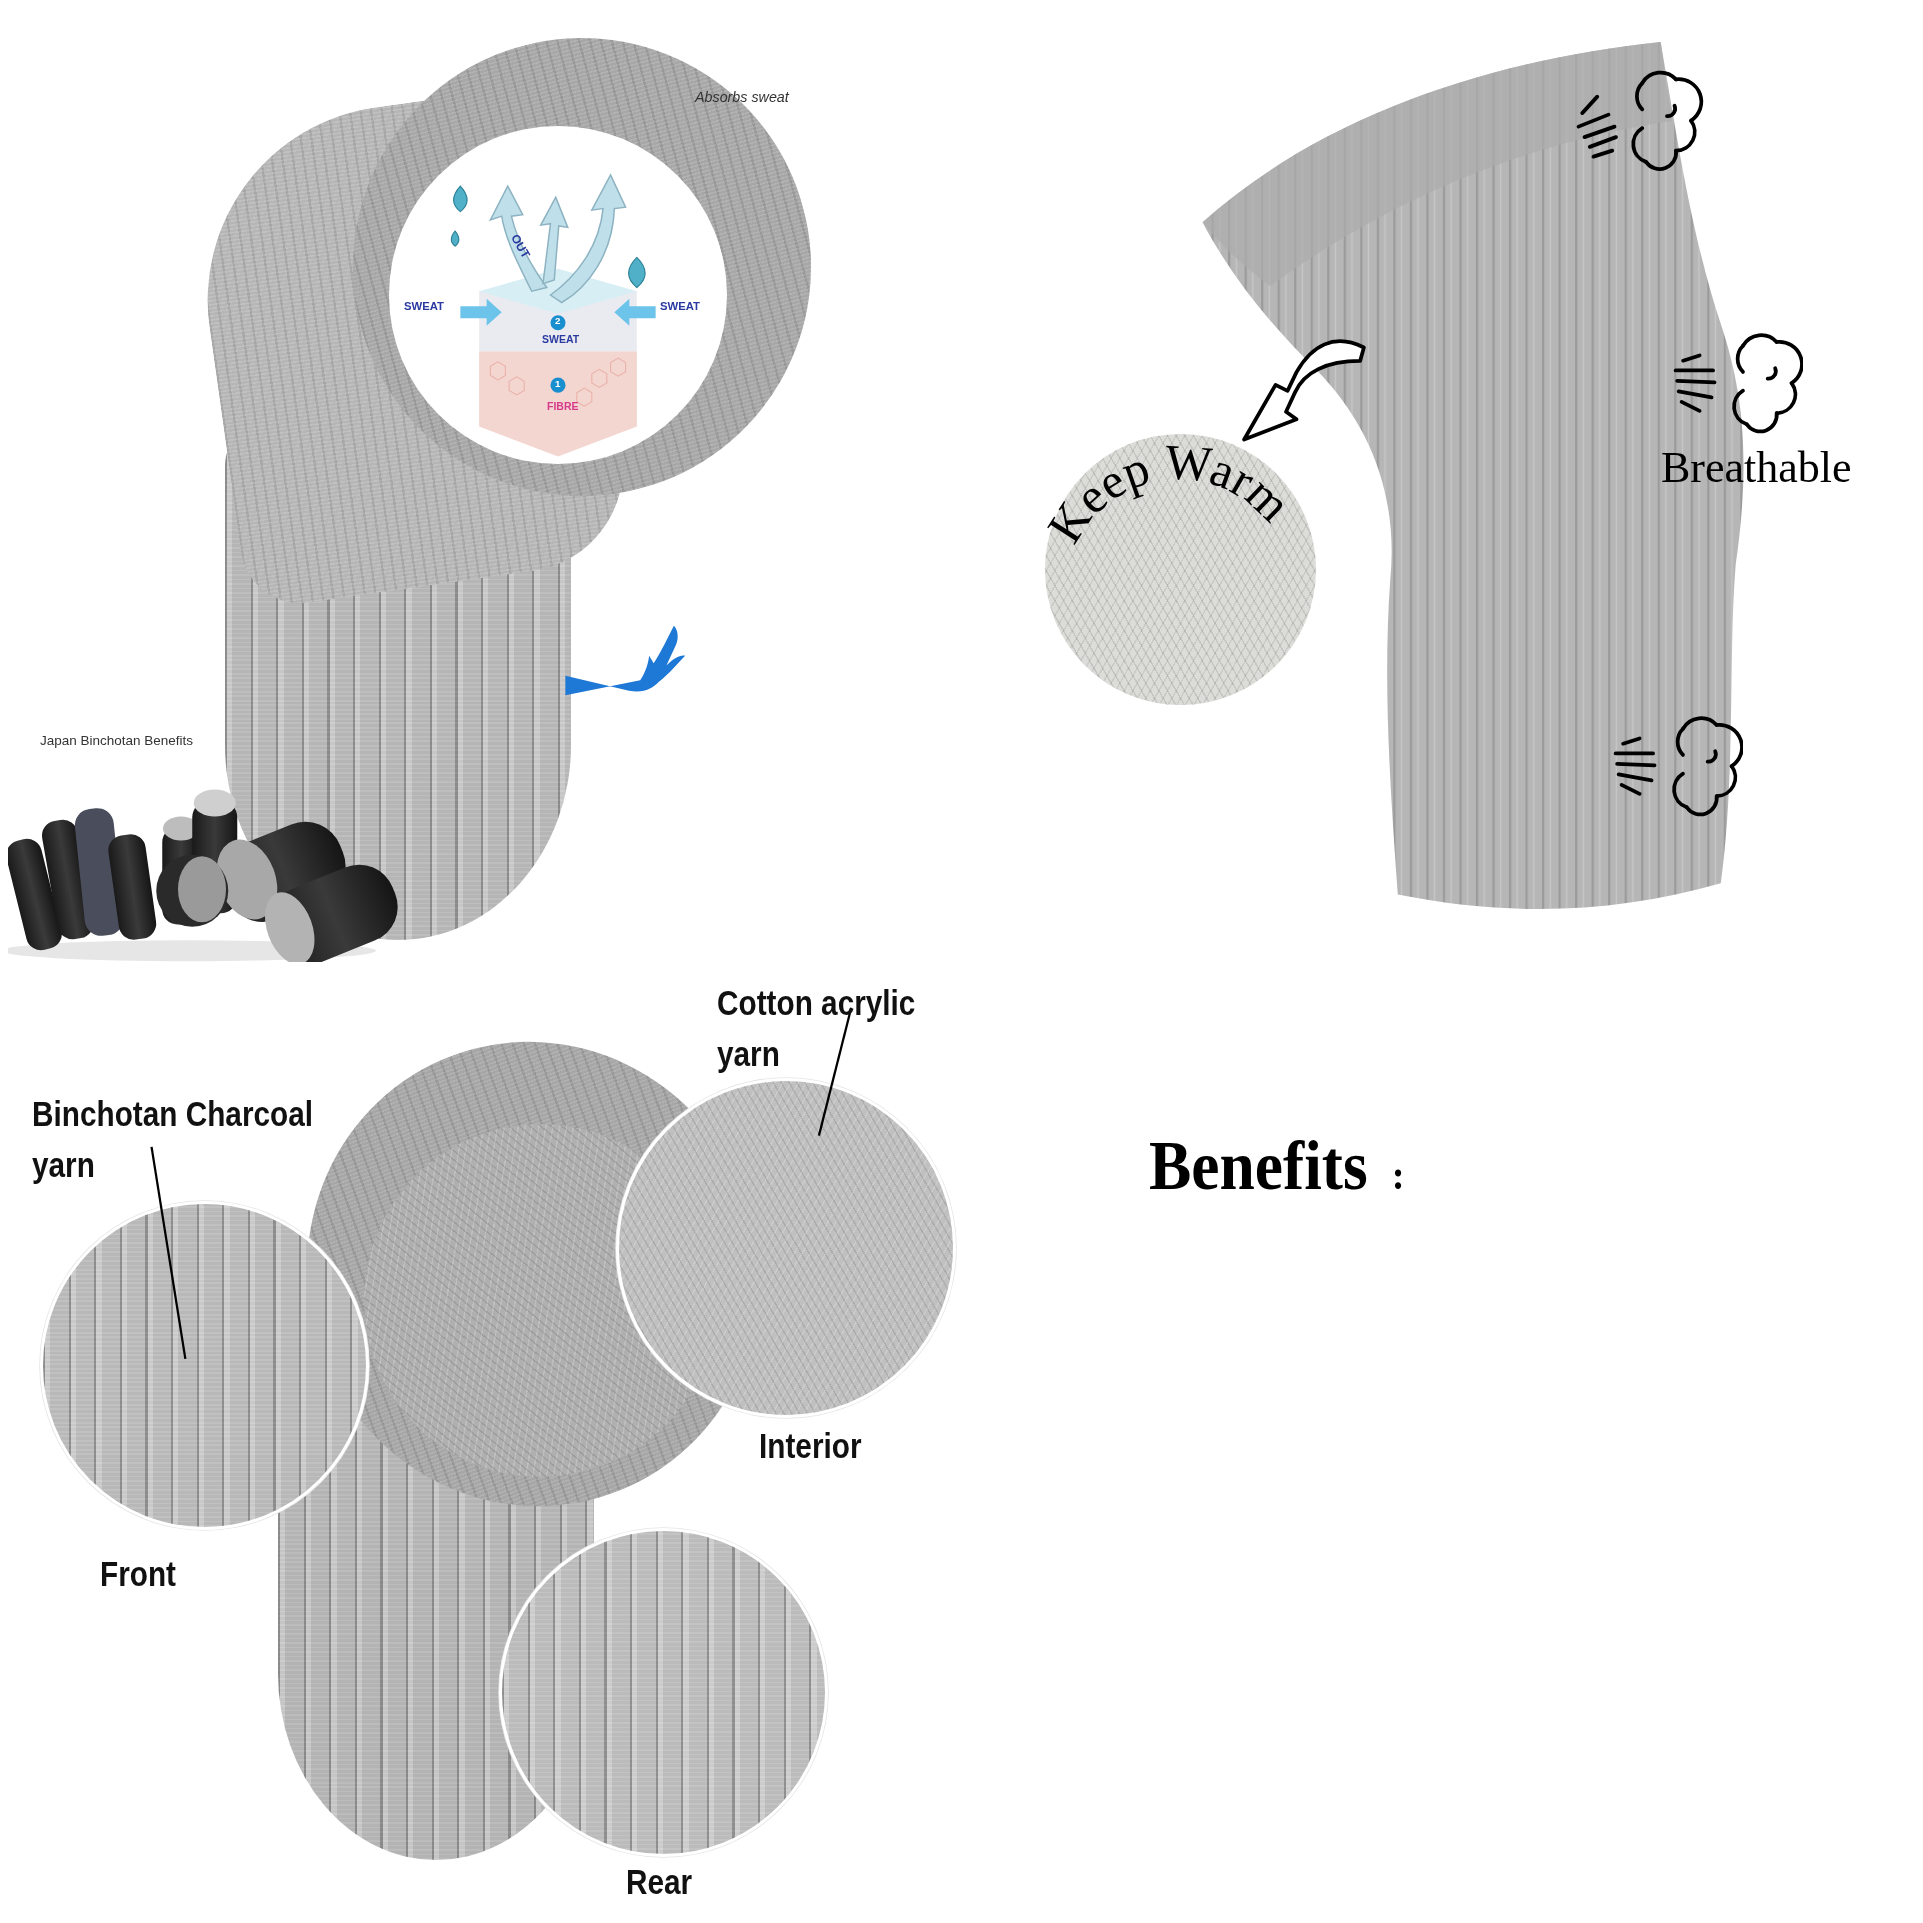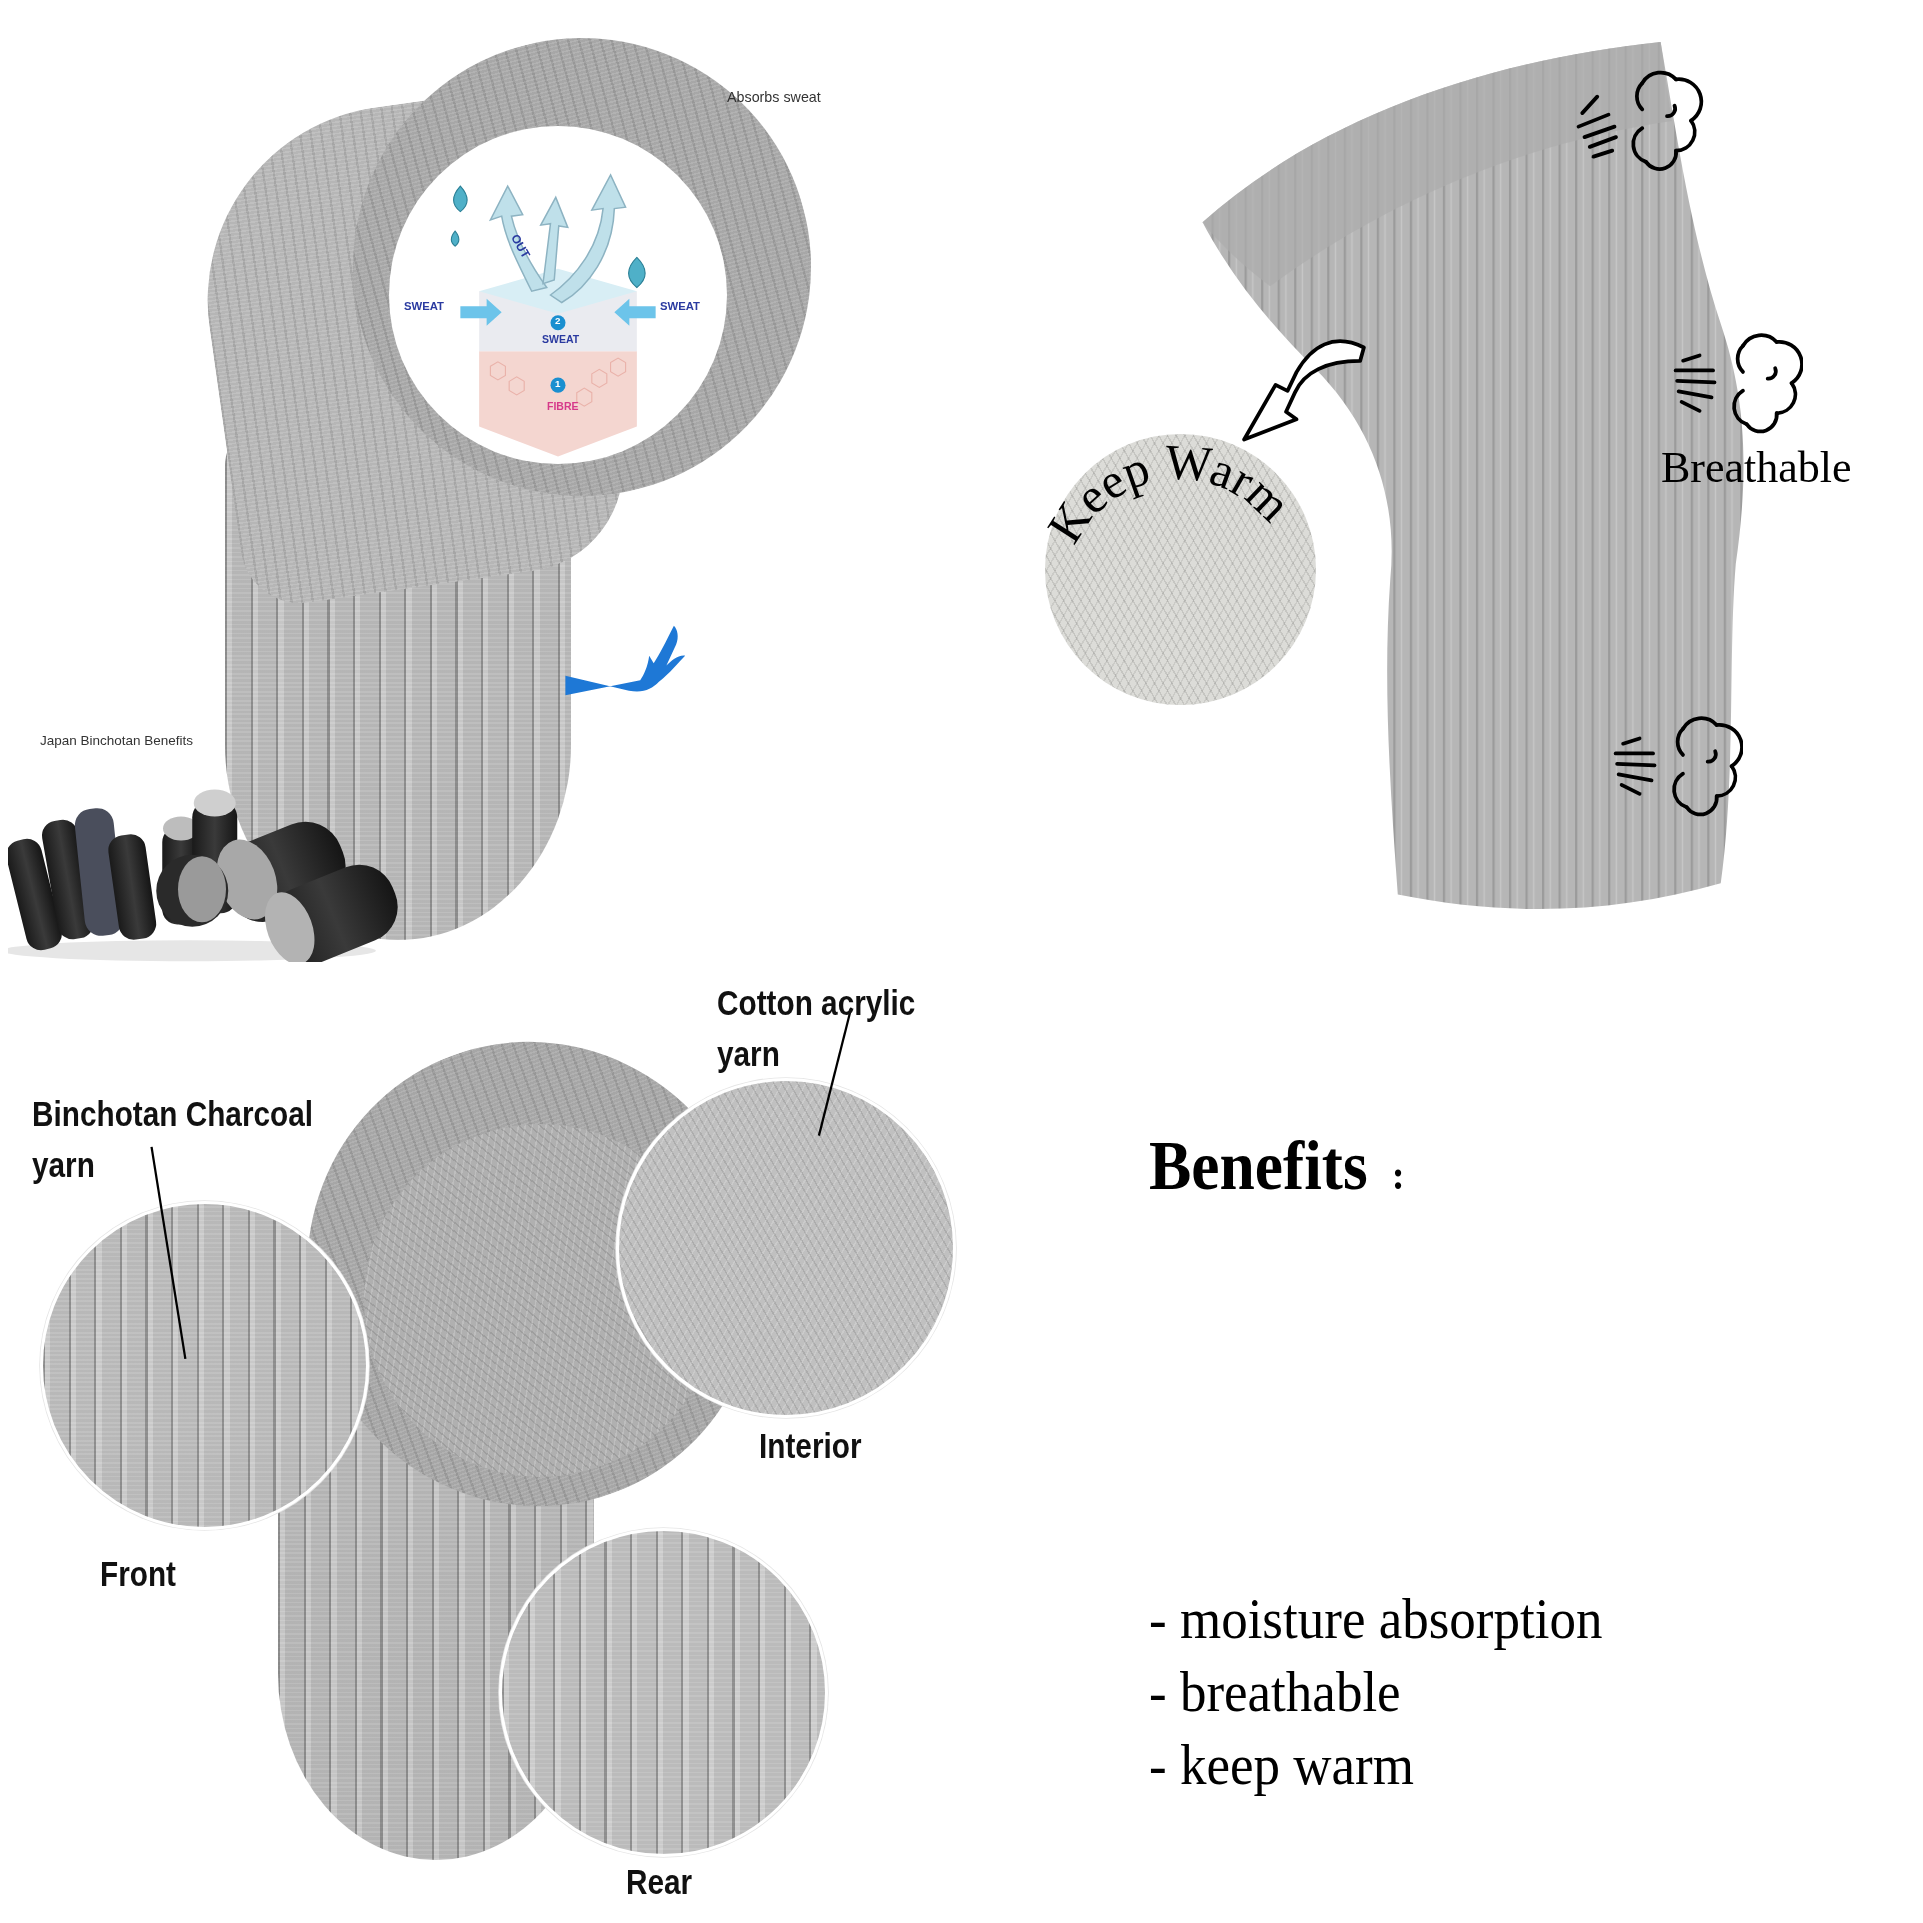--- a/index.html
+++ b/index.html
@@ -86,21 +86,21 @@
       </g>
     </svg>
     <span class="abs diagram-text" style="left:15px;top:174px;">SWEAT</span>
     <span class="abs diagram-text" style="left:271px;top:174px;">SWEAT</span>
     <span class="abs" style="left:166px;top:189px;font:bold 9.8px 'Liberation Sans',sans-serif;color:#fff;">2</span>
     <span class="abs diagram-text" style="left:153px;top:207px;font-size:10.5px;">SWEAT</span>
     <span class="abs" style="left:166px;top:252px;font:bold 9.8px 'Liberation Sans',sans-serif;color:#fff;">1</span>
     <span class="abs diagram-text" style="left:158px;top:274px;font-size:10.5px;color:#d63a8a;">FIBRE</span>
   </div>
 
-  <span class="abs small-label" style="left:727px;top:89px;">Absorbs sweat</span>
+  <span class="abs small-label" style="left:695px;top:89px;font-style:italic;">Absorbs sweat</span>
 
   <svg class="abs" style="left:565px;top:622px;" width="128" height="101" viewBox="0 0 170 135">
     <path d="M0,72 L85,92 C105,95 115,90 125,80 C140,68 150,55 160,45 C150,44 142,52 135,58 L148,30 C152,20 150,10 145,5 C135,25 125,45 118,55 L112,45 C110,60 105,70 100,78 L0,98 z" fill="#1e78d6"></path>
   </svg>
 
   <span class="abs small-label" style="left:40px;top:733px;font-size:13.5px;">Japan Binchotan Benefits</span>
   <svg class="abs" style="left:7.5px;top:767px;" width="406" height="195" viewBox="0 0 540 260">
     <defs>
       <linearGradient id="cg" x1="0" x2="1">
           <stop offset="0" stop-color="#1a1a1a"></stop>
@@ -232,19 +232,14 @@
   <div class="abs bold-label" style="left:748px;top:458px;">Interior</div>
   <div class="abs bold-label" style="left:89px;top:586px;">Front</div>
   <div class="abs bold-label" style="left:615px;top:894px;">Rear</div>
 </div>
 
 <div class="abs" style="left:1149px;top:1127px;width:797px;height:676px;">
   <div class="abs serif benefit-title" style="left:0;top:0;">
     <span>Benefits</span>
     <span style="font-size:42px;margin-left:9px;">:</span>
   </div>
-  <div class="abs" style="left:0;top:455px;">
-    <div class="serif benefit-line">- moisture absorption</div>
-    <div class="serif benefit-line">- breathable</div>
-    <div class="serif benefit-line">- keep warm</div>
-  </div>
 </div>
 
 
 </body></html>

